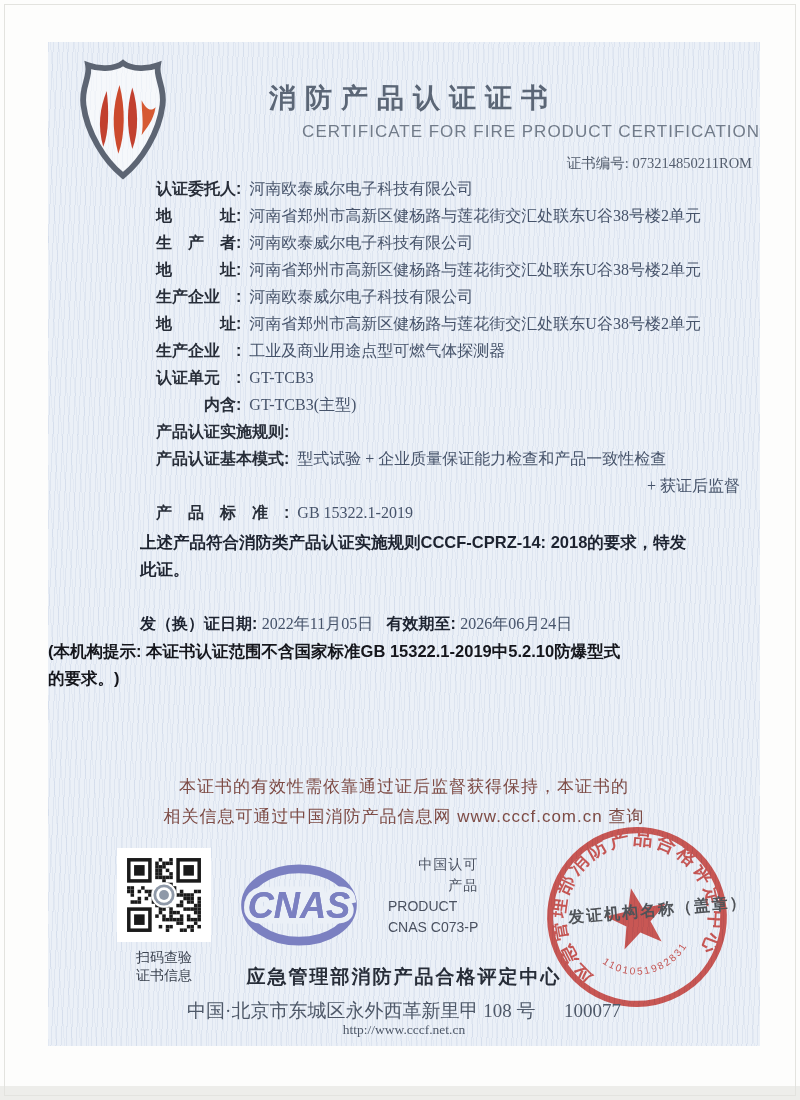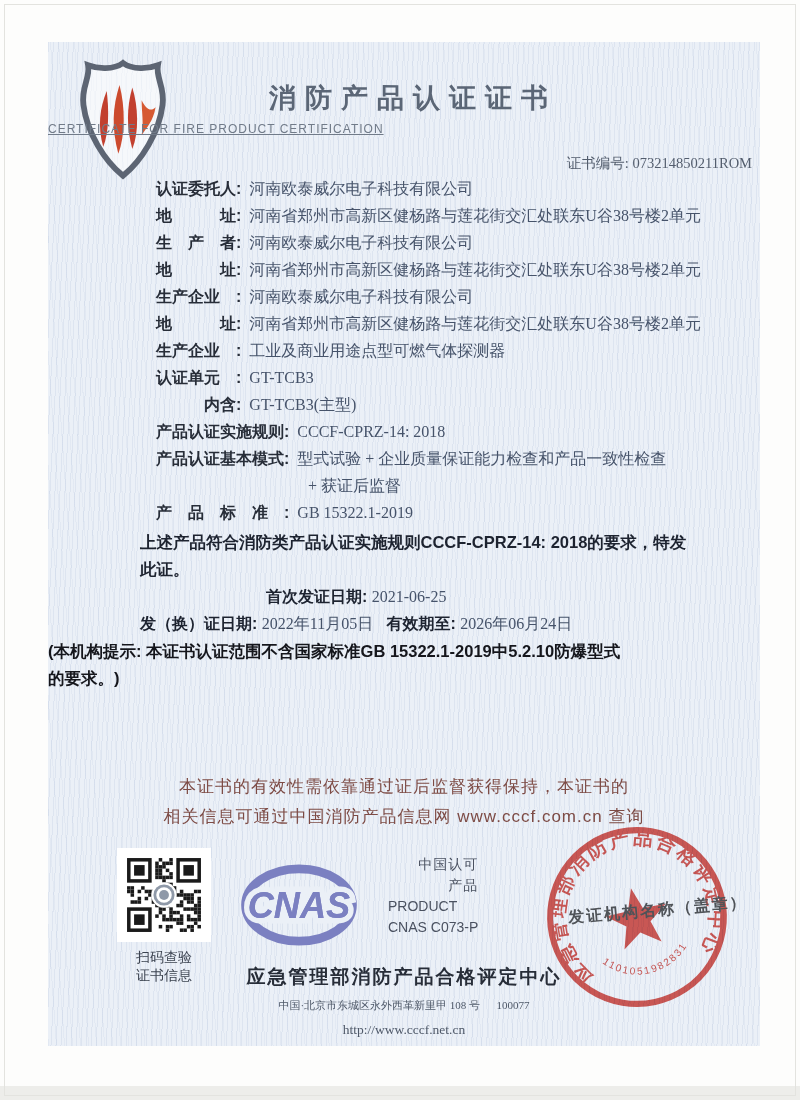--- a/index.html
+++ b/index.html
@@ -16,33 +16,33 @@
             repeating-linear-gradient(93deg, rgba(148,168,204,0.16) 0 1px, transparent 1px 5px),
             repeating-linear-gradient(86deg, rgba(148,168,204,0.10) 0 1px, transparent 1px 8px);
   }
 
   .abs { position:absolute; }
 
   
   .logo { left:14px; top:14px; width:122px; height:128px; }
   .title { left:0; right:0; top:38px; text-align:center; font-size:27px; font-weight:bold;
            letter-spacing:9px; color:#5b6676;padding-left:18px; }
-  .subtitle { left:0; right:0; top:80px; text-align:left; font-size:12px;
-              letter-spacing:1px; color:#717b89;text-decoration:underline; }
+  .subtitle { left:0; right:0; top:80px; text-align:right; font-size:17px;
+              letter-spacing:1px; color:#717b89; }
   .certno { top:112px; right:8px; font-size:14.5px; color:#535d6d;
             font-family:"Liberation Serif", serif; }
   .certno b { font-weight:normal;text-align:center; }
 
   
   .fields { left:92px; top:133px; right:20px;margin-left:16px; }
   .row { display:flex; line-height:27px; font-size:16px; white-space:pre; }
   .row .lab { font-weight:bold; color:#272d38; flex:none; }
   .row .val { color:#46536a; font-family:"Liberation Serif", serif; padding-left:8px; }
   .mode2 { padding-left:152px; line-height:27px; font-size:16px;
-           color:#46536a; font-family:"Liberation Serif", serif; }
+           color:#46536a; font-family:"Liberation Serif", serif;text-align:right; }
 
   .statement { left:92px; top:487px; right:24px; font-size:16.5px; font-weight:bold;
                color:#1d2330; line-height:27px; }
   .date-first { left:218px; top:541px; font-size:16px; line-height:27px; white-space:pre; }
   .date-re { left:92px; top:568px; font-size:16px; line-height:27px; white-space:pre; }
   .blab { font-weight:bold; color:#1d2330; }
   .bval { color:#46536a; font-family:"Liberation Serif", serif; }
   .note { left:0; right:0; top:596px; text-align:left; font-size:16.5px; font-weight:bold;
           color:#15161c; line-height:27px; }
 
@@ -58,21 +58,21 @@
   .cnas-text .cn { letter-spacing:1px;text-align:right; }
 
   .stamp { left:488px; top:774px; width:202px; height:202px; transform:rotate(-12deg);
            opacity:.88; mix-blend-mode:multiply; }
   .stamp-overlay { left:474px; top:858px; width:272px; text-align:center; font-size:16px;
                    letter-spacing:2px; color:#4f5358; font-weight:bold;
                    font-family:"Liberation Serif", serif; transform:rotate(-5deg); }
 
   .issuer-name { left:0; right:0; top:922px; text-align:center; font-size:19px;
                  font-weight:bold; color:#272d38; letter-spacing:2px; }
-  .issuer-addr { left:0; right:0; top:956px; text-align:center; font-size:11px;
+  .issuer-addr { left:0; right:0; top:956px; text-align:center; font-size:19px;
                  color:#4e5868; font-family:"Liberation Serif", serif; white-space:pre; }
   .issuer-url  { left:0; right:0; top:980px; text-align:center; font-size:13.5px;
                  color:#4e5868; font-family:"Liberation Serif", serif; }
 </style>
 </head>
 <body>
 
 <div class="page">
   <div class="scan-strip"></div>
 
@@ -93,32 +93,31 @@
     <div class="abs fields">
       <div class="row"><span class="lab">认证委托人:</span><span class="val">河南欧泰威尔电子科技有限公司</span></div>
       <div class="row"><span class="lab">地　　　址:</span><span class="val">河南省郑州市高新区健杨路与莲花街交汇处联东U谷38号楼2单元</span></div>
       <div class="row"><span class="lab">生　产　者:</span><span class="val">河南欧泰威尔电子科技有限公司</span></div>
       <div class="row"><span class="lab">地　　　址:</span><span class="val">河南省郑州市高新区健杨路与莲花街交汇处联东U谷38号楼2单元</span></div>
       <div class="row"><span class="lab">生产企业　:</span><span class="val">河南欧泰威尔电子科技有限公司</span></div>
       <div class="row"><span class="lab">地　　　址:</span><span class="val">河南省郑州市高新区健杨路与莲花街交汇处联东U谷38号楼2单元</span></div>
       <div class="row"><span class="lab">生产企业　:</span><span class="val">工业及商业用途点型可燃气体探测器</span></div>
       <div class="row"><span class="lab">认证单元　:</span><span class="val">GT-TCB3</span></div>
       <div class="row"><span class="lab">　　　内含:</span><span class="val">GT-TCB3(主型)</span></div>
-      <div class="row"><span class="lab">产品认证实施规则:</span><span class="val">CCCF-CPRZ-14: 2018</span></div>
+      <div class="row"><span class="lab">产品认证实施规则:</span></div>
       <div class="row"><span class="lab">产品认证基本模式:</span><span class="val">型式试验 + 企业质量保证能力检查和产品一致性检查</span></div>
       <div class="mode2">+ 获证后监督</div>
       <div class="row"><span class="lab">产　品　标　准　:</span><span class="val">GB 15322.1-2019</span></div>
     </div>
 
     <div class="abs statement">
       <div>上述产品符合消防类产品认证实施规则CCCF-CPRZ-14: 2018的要求，特发</div>
       <div>此证。</div>
     </div>
 
-    <div class="abs date-first"><span class="blab">首次发证日期: </span><span class="bval">2021-06-25</span></div>
     <div class="abs date-re"><span class="blab">发（换）证日期: </span><span class="bval">2022年11月05日</span><span>&nbsp;&nbsp;&nbsp;</span><span class="blab">有效期至: </span><span class="bval">2026年06月24日</span></div>
 
     <div class="abs note">
       <div>(本机构提示: 本证书认证范围不含国家标准GB 15322.1-2019中5.2.10防爆型式</div>
       <div>的要求。)</div>
     </div>
 
     <div class="abs qr-wrap">
       <div class="qr-box">
         <svg id="qr-svg" viewBox="0 0 25 25" width="88" height="88">

